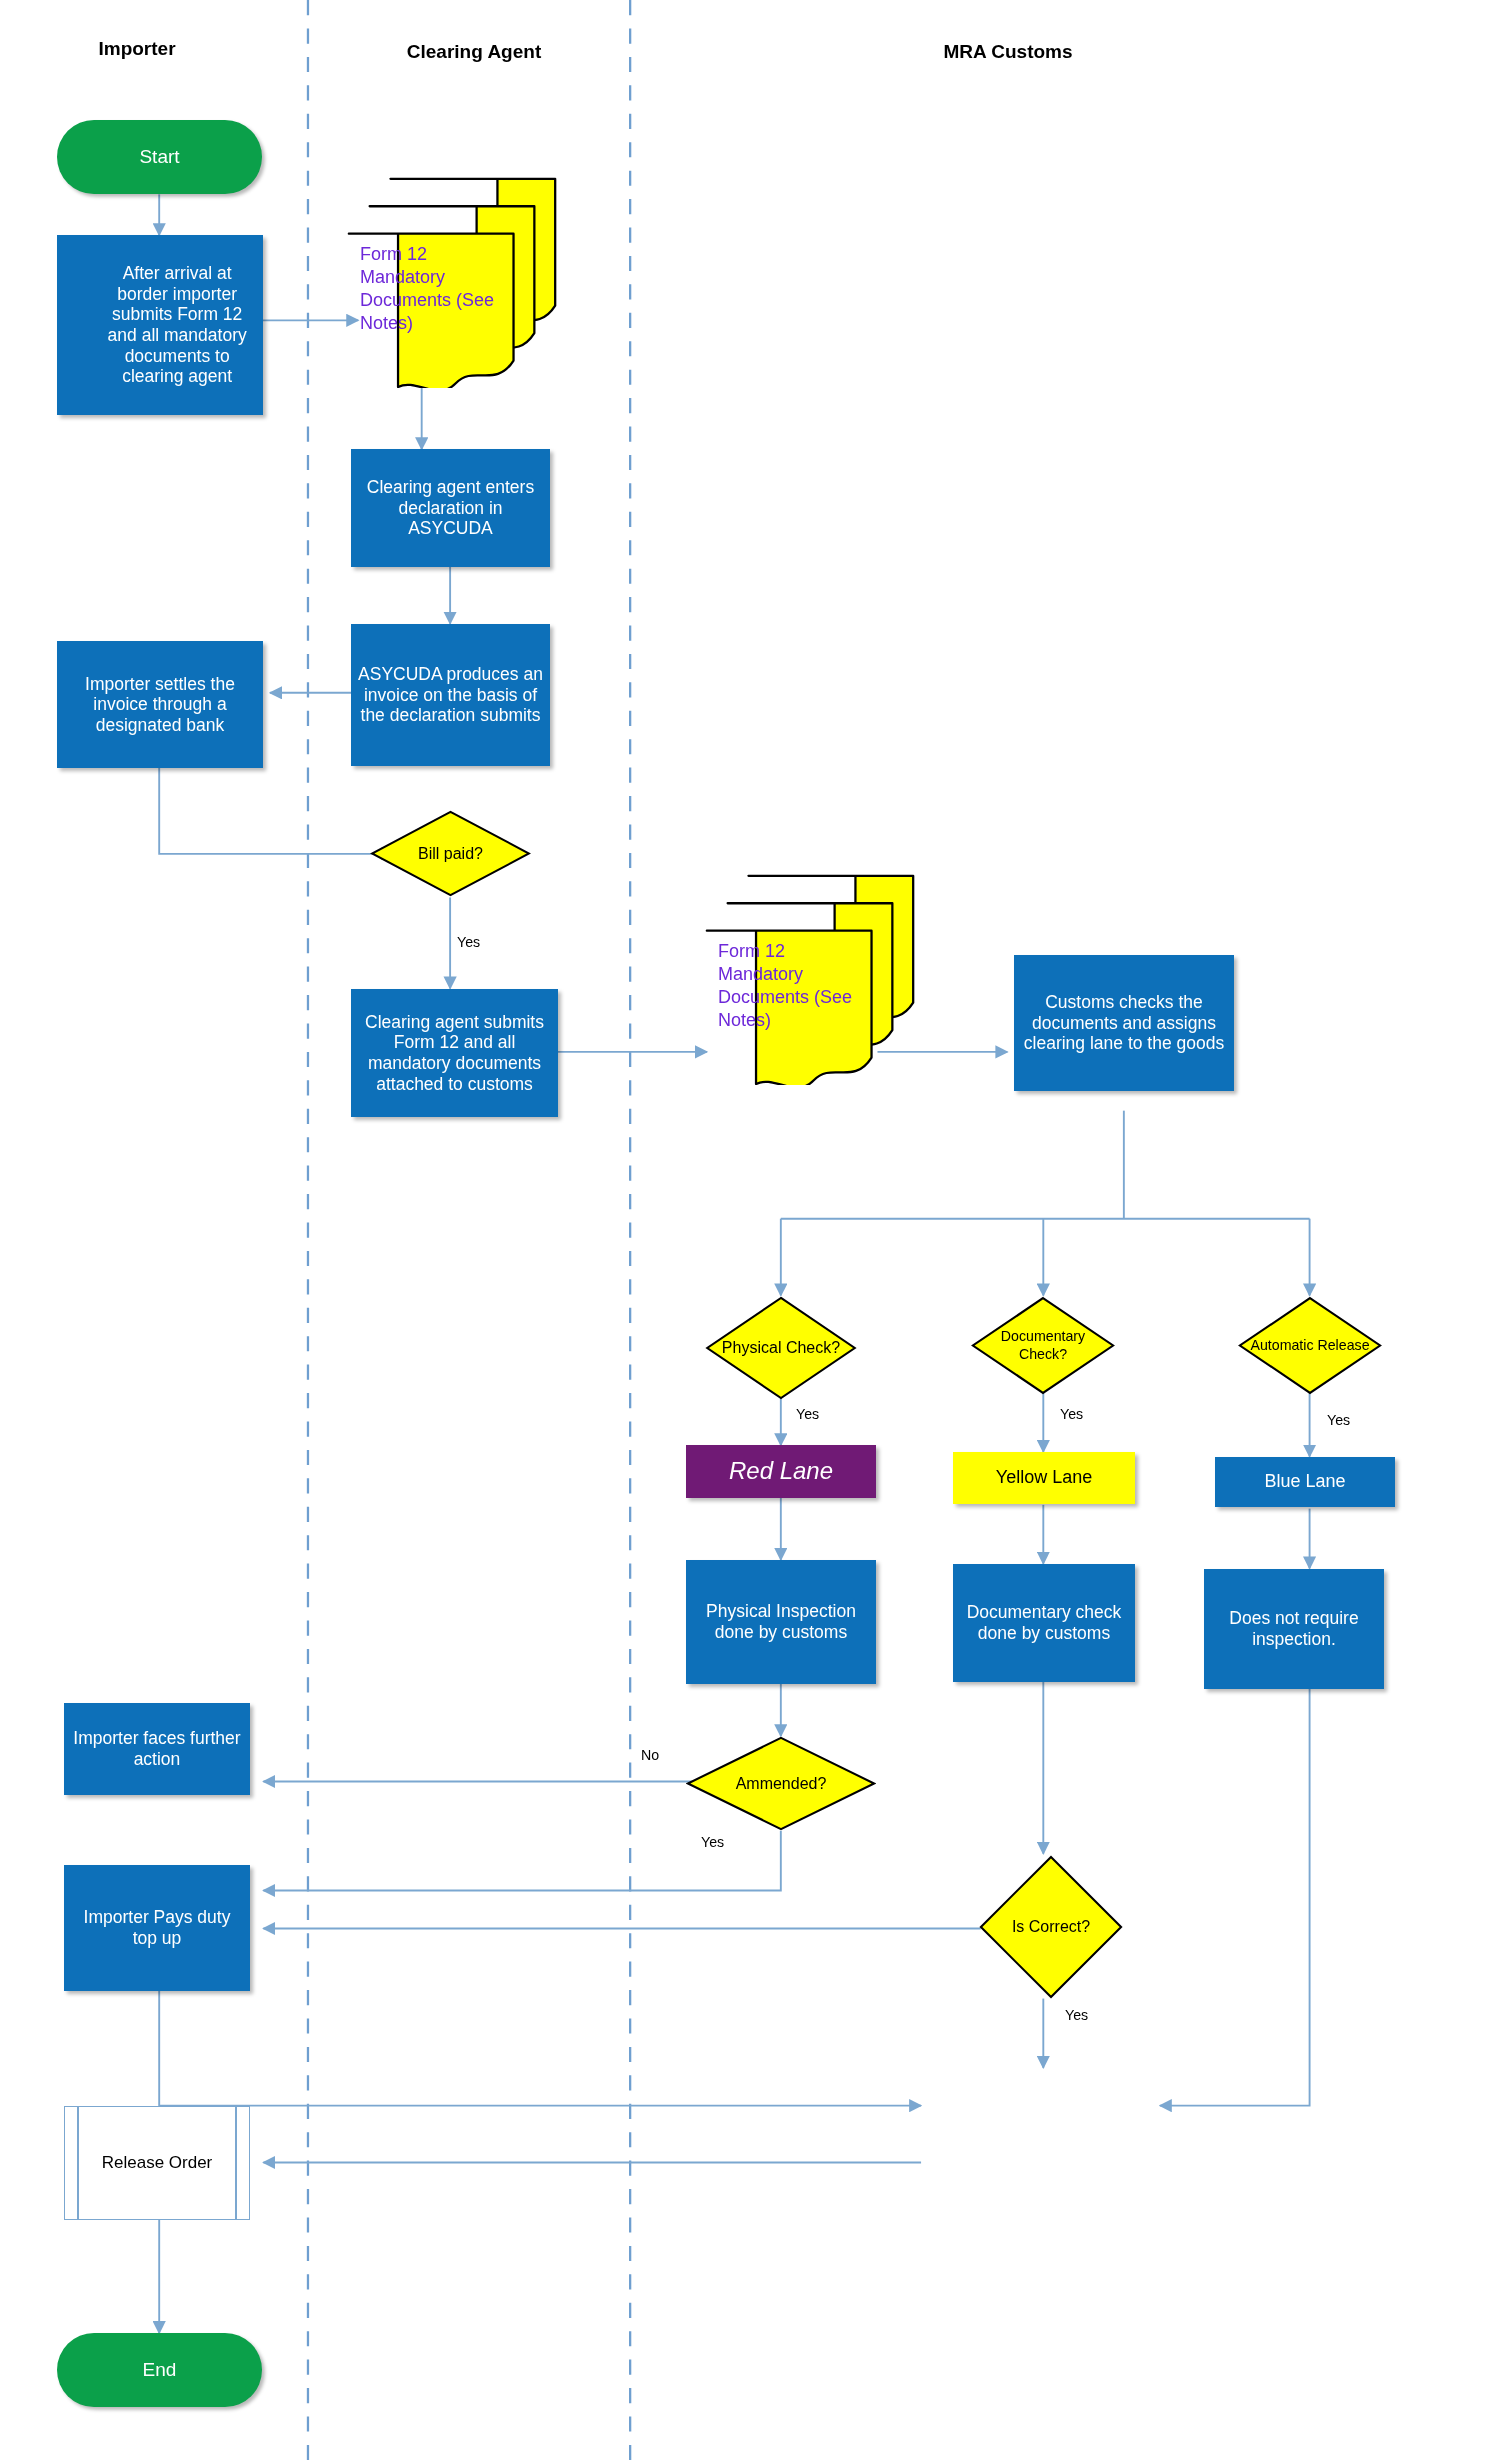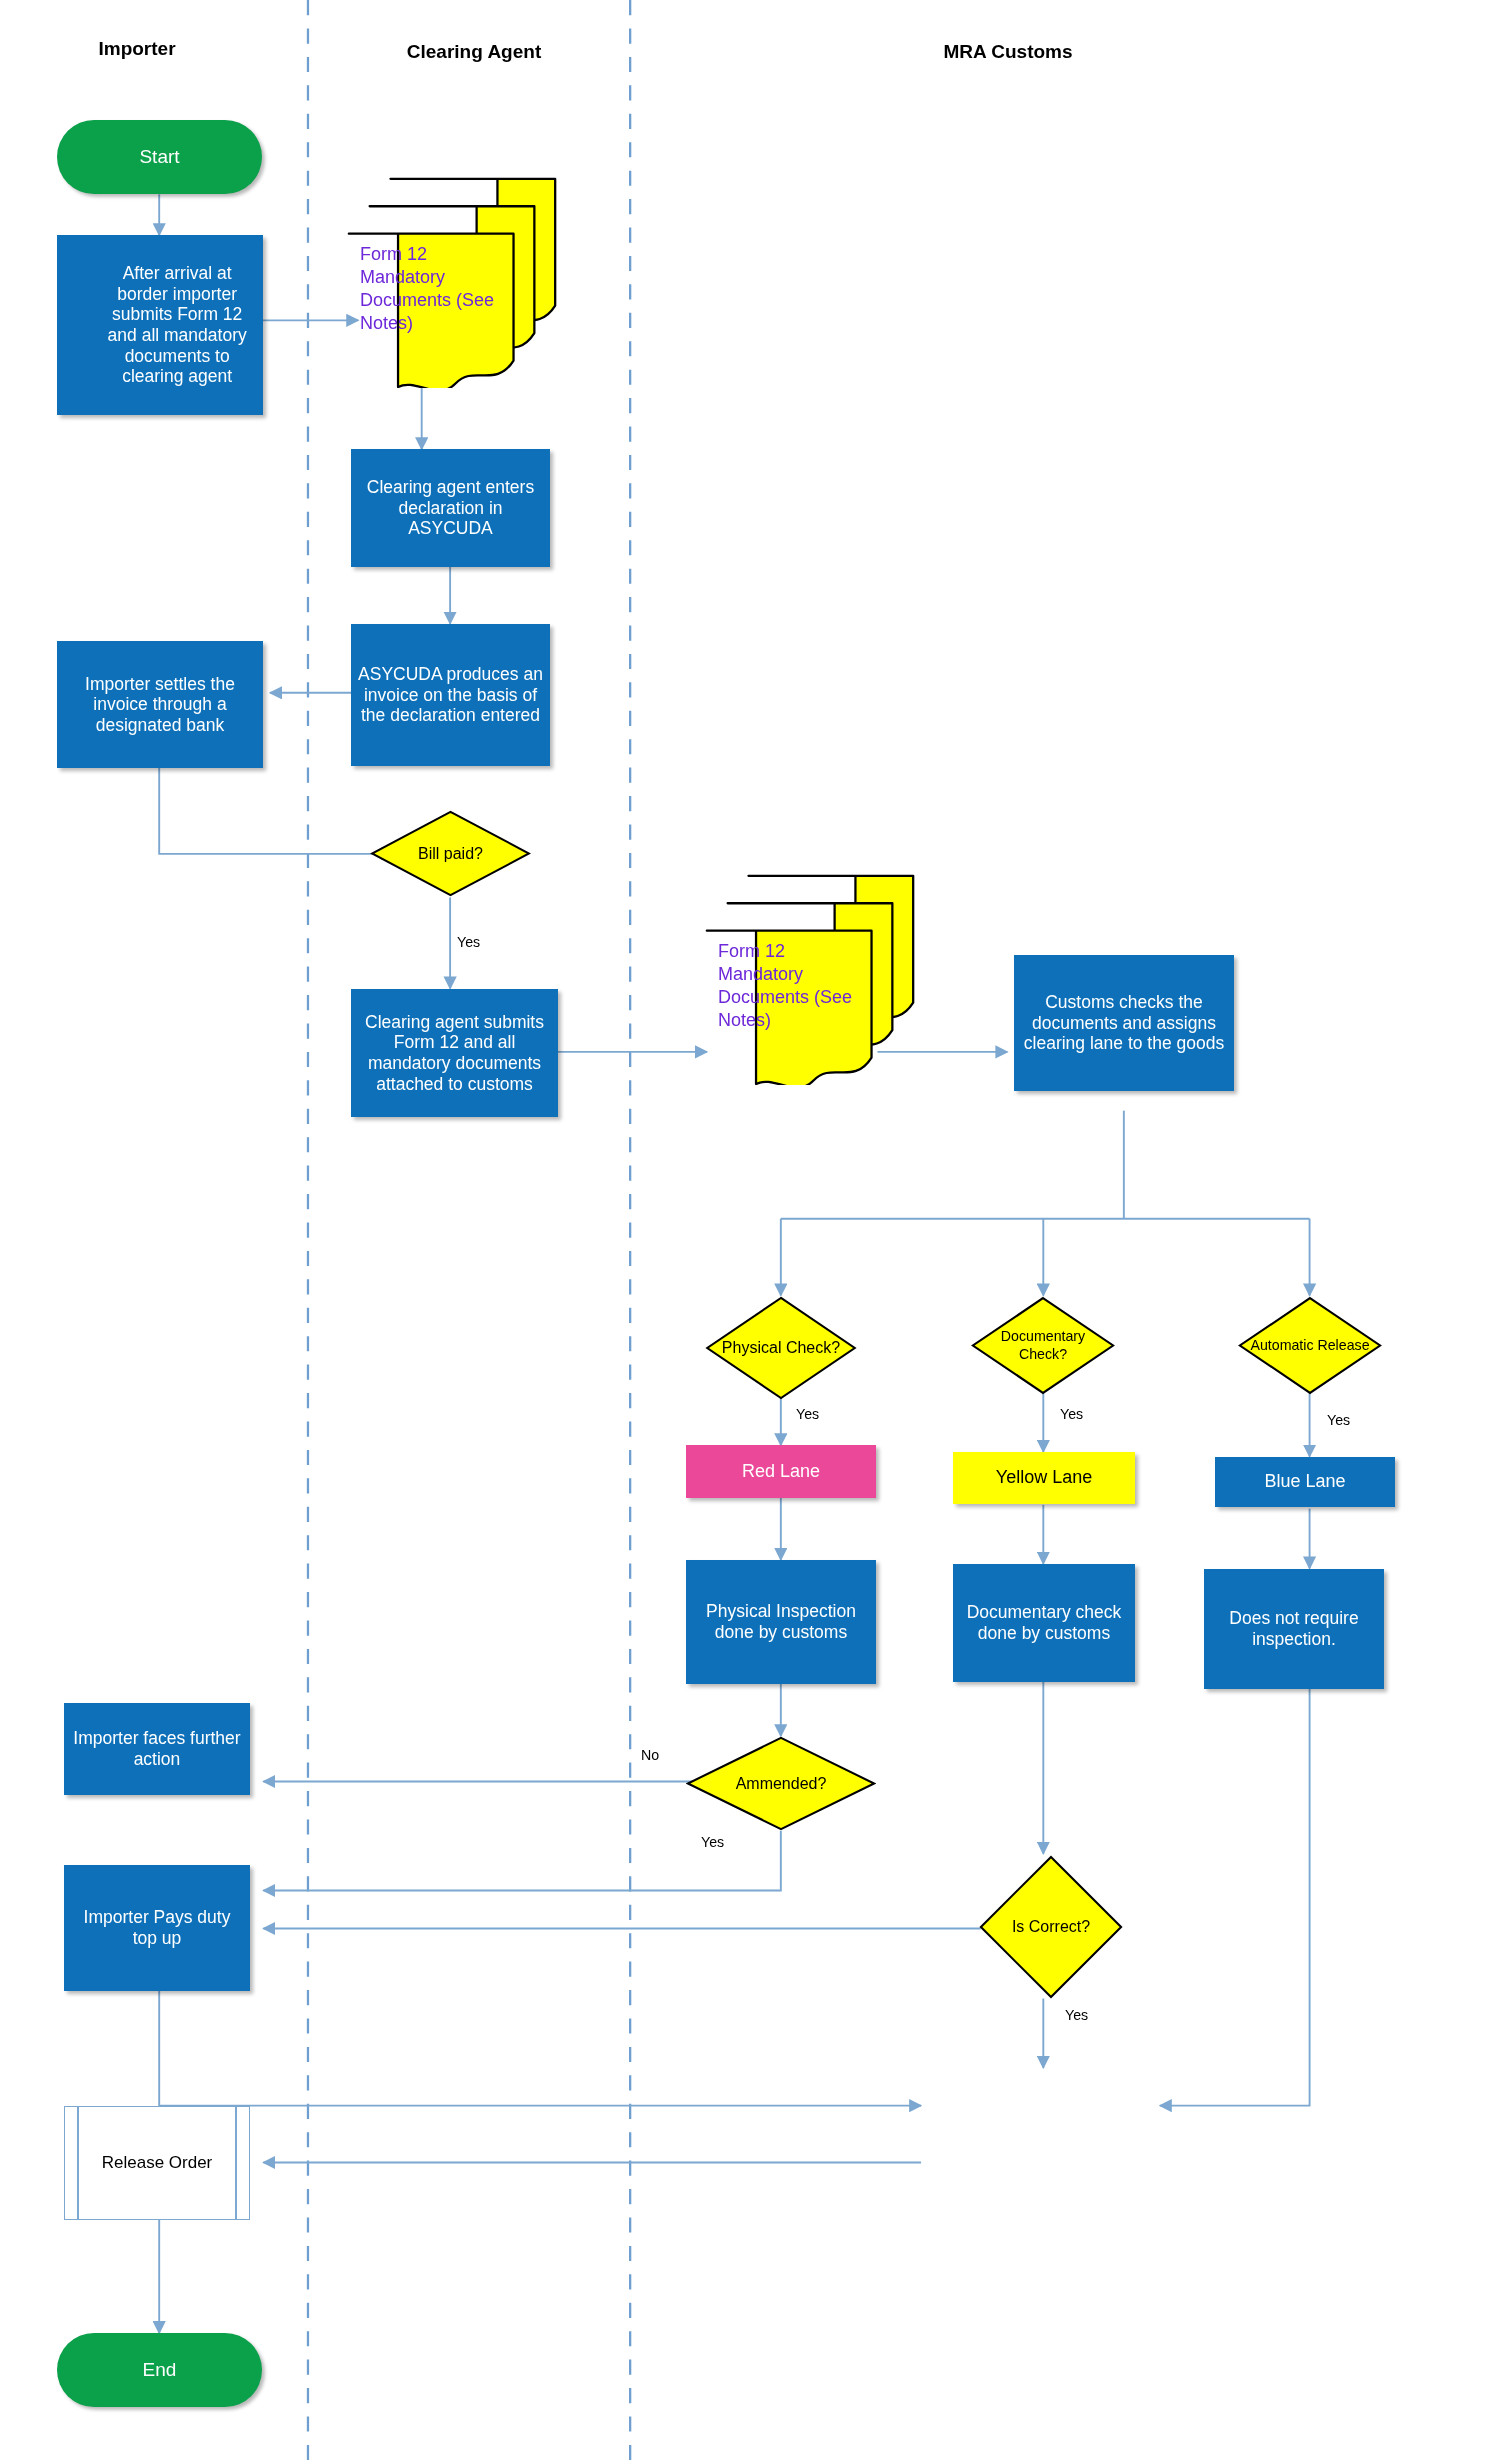--- a/index.html
+++ b/index.html
@@ -50,24 +50,25 @@
     box-shadow:2.8px 2.8px 3.8px rgba(0,0,0,0.28);
   }
   .terminator{
     background:#0BA04A;
     color:#ffffff;
     font-size:19px;
     border-radius:947px;
     box-shadow:2.8px 2.8px 3.8px rgba(0,0,0,0.28);
   }
   .lane-red{
-    background:#ec4899;
+    background:#701a75;
     color:#ffffff;
-    font-size:18px;
-    box-shadow:2.8px 2.8px 3.8px rgba(0,0,0,0.28);
+    font-size:24px;
+    box-shadow:2.8px 2.8px 3.8px rgba(0,0,0,0.28);
+    font-style:italic;
   }
   .lane-yellow{
     background:#FFFF00;
     color:#000000;
     font-size:18px;
     box-shadow:2.8px 2.8px 3.8px rgba(0,0,0,0.28);
   }
   .lane-blue{
     background:#0D70B9;
     color:#ffffff;
@@ -222,21 +223,21 @@
     <div class="mtext" style="left:17px;top:68px;width:152px;">
       <span>Form 12 Mandatory Documents (See Notes)</span>
     </div>
   </div>
 
   <div class="node proc" style="left:351px;top:449px;width:199px;height:118px;">
     <span>Clearing agent enters declaration in ASYCUDA</span>
   </div>
 
   <div class="node proc" style="left:351px;top:624px;width:199px;height:142px;">
-    <span>ASYCUDA produces an invoice on the basis of the declaration entered</span>
+    <span>ASYCUDA produces an invoice on the basis of the declaration submits</span>
   </div>
 
   <div class="node proc" style="left:57px;top:641px;width:206px;height:127px;">
     <span>Importer settles the invoice through a designated bank</span>
   </div>
 
   <div class="decision" style="left:370px;top:810px;width:161px;height:87px;">
     <svg width="161" height="87" viewBox="0 0 170 92" xmlns="http://www.w3.org/2000/svg">
       <polygon points="85,2 168,46 85,90 2,46" fill="#FFFF00" stroke="#000" stroke-width="2.2"></polygon>
     </svg>

